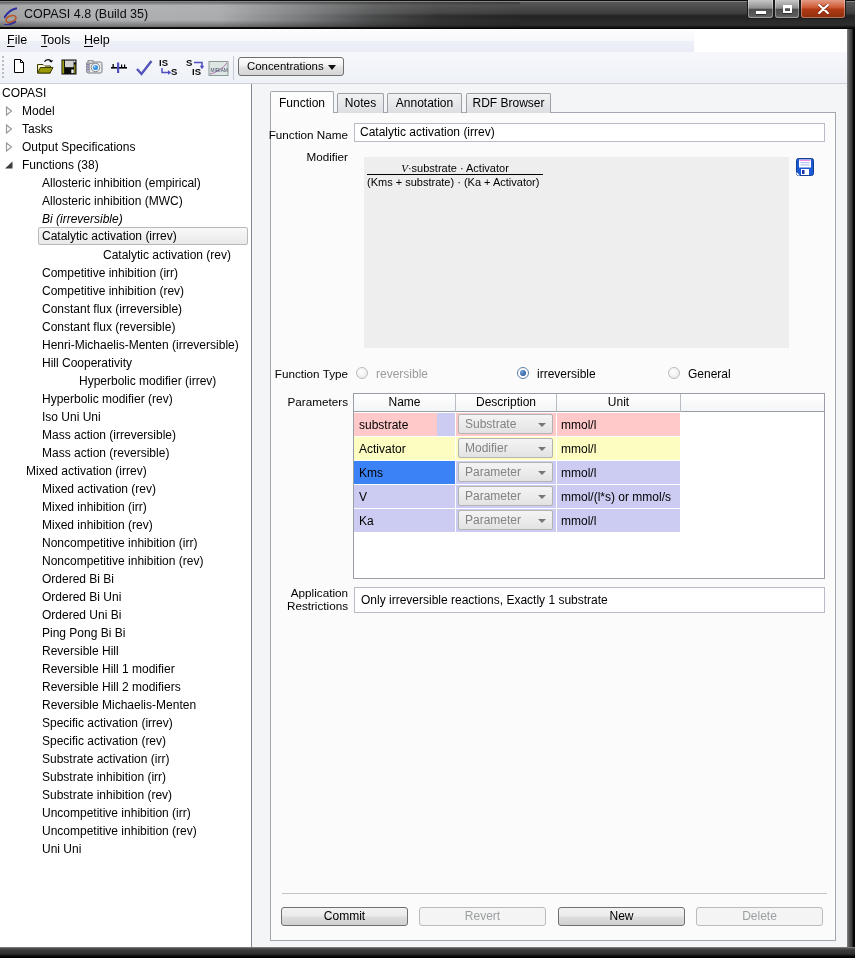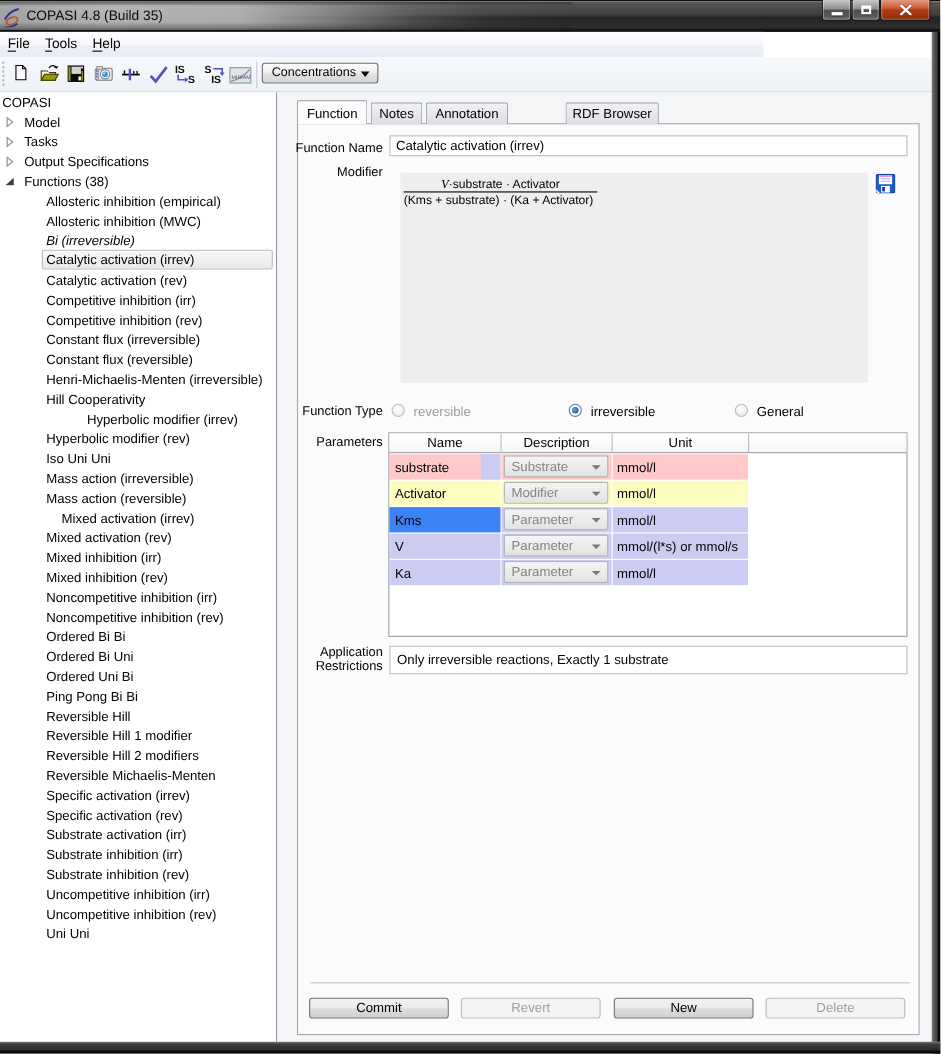--- a/index.html
+++ b/index.html
@@ -214,33 +214,33 @@
     </svg>
     <div class="trow" style="top:54px; left:22px;">Output Specifications</div>
     <svg class="abs" style="left:4px; top:77px;" width="10" height="9" viewBox="0 0 10 9">
       <path d="M8.5,0.5 V7.5 H1 z" fill="#3c3c3c"></path>
     </svg>
     <div class="trow" style="top:72px; left:22px;">Functions (38)</div>
     <div class="trow" style="top:90px; left:42px;">Allosteric inhibition (empirical)</div>
     <div class="trow" style="top:108px; left:42px;">Allosteric inhibition (MWC)</div>
     <div class="trow" style="top:126px; left:42px;font-style:italic;">Bi (irreversible)</div>
     <div class="trow" style="top:143px; left:38px; width:210px; border:1px solid #b9b9b9; border-radius:2px; background:linear-gradient(to bottom,#f8f8f8,#e9e9e9); line-height:16px; padding-left:3px;">Catalytic activation (irrev)</div>
-    <div class="trow" style="top:162px; left:42px;">Catalytic activation (rev)</div>
+    <div class="trow" style="top:162px; left:42px;text-align:center;">Catalytic activation (rev)</div>
     <div class="trow" style="top:180px; left:42px;">Competitive inhibition (irr)</div>
     <div class="trow" style="top:198px; left:42px;">Competitive inhibition (rev)</div>
     <div class="trow" style="top:216px; left:42px;">Constant flux (irreversible)</div>
     <div class="trow" style="top:234px; left:42px;">Constant flux (reversible)</div>
     <div class="trow" style="top:252px; left:42px;">Henri-Michaelis-Menten (irreversible)</div>
     <div class="trow" style="top:270px; left:42px;">Hill Cooperativity</div>
     <div class="trow" style="top:288px; left:42px;margin-left:37px;">Hyperbolic modifier (irrev)</div>
     <div class="trow" style="top:306px; left:42px;">Hyperbolic modifier (rev)</div>
     <div class="trow" style="top:324px; left:42px;">Iso Uni Uni</div>
     <div class="trow" style="top:342px; left:42px;">Mass action (irreversible)</div>
     <div class="trow" style="top:360px; left:42px;">Mass action (reversible)</div>
-    <div class="trow" style="top:378px; left:56px;">Mixed activation (irrev)</div>
+    <div class="trow" style="top:378px; left:26px;">Mixed activation (irrev)</div>
     <div class="trow" style="top:396px; left:42px;">Mixed activation (rev)</div>
     <div class="trow" style="top:414px; left:42px;">Mixed inhibition (irr)</div>
     <div class="trow" style="top:432px; left:42px;">Mixed inhibition (rev)</div>
     <div class="trow" style="top:450px; left:42px;">Noncompetitive inhibition (irr)</div>
     <div class="trow" style="top:468px; left:42px;">Noncompetitive inhibition (rev)</div>
     <div class="trow" style="top:486px; left:42px;">Ordered Bi Bi</div>
     <div class="trow" style="top:504px; left:42px;">Ordered Bi Uni</div>
     <div class="trow" style="top:522px; left:42px;">Ordered Uni Bi</div>
     <div class="trow" style="top:540px; left:42px;">Ping Pong Bi Bi</div>
     <div class="trow" style="top:558px; left:42px;">Reversible Hill</div>
@@ -254,21 +254,21 @@
     <div class="trow" style="top:702px; left:42px;">Substrate inhibition (rev)</div>
     <div class="trow" style="top:720px; left:42px;">Uncompetitive inhibition (irr)</div>
     <div class="trow" style="top:738px; left:42px;">Uncompetitive inhibition (rev)</div>
     <div class="trow" style="top:756px; left:42px;">Uni Uni</div>
   </div>
 
 <div class="abs" id="pane"></div>
 <div class="abs tab tab-active" style="left:270px; top:91px; width:64px; height:22px; line-height:22px;">Function</div>
 <div class="abs tab tab-in" style="left:337px; top:93px; width:47px; height:20px; line-height:19px;">Notes</div>
 <div class="abs tab tab-in" style="left:387px; top:93px; width:75px; height:20px; line-height:19px;">Annotation</div>
-<div class="abs tab tab-in" style="left:466px; top:93px; width:85px; height:20px; line-height:19px;margin-left:48px;">RDF Browser</div>
+<div class="abs tab tab-in" style="left:466px; top:93px; width:85px; height:20px; line-height:19px;">RDF Browser</div>
 
 <div class="abs flabel" style="left:248px; top:128px; width:100px;">Function Name</div>
 <div class="abs tinput" style="left:354px; top:123px; width:471px; height:19px; line-height:17px; padding-left:5px;">Catalytic activation (irrev)</div>
 
 <div class="abs flabel" style="left:248px; top:150px; width:100px;">Modifier</div>
 <div class="abs" id="formulabox">
   <div style="position:absolute; left:3px; top:5px; width:176px; text-align:center; font-size:11px;"><i style="font-family:'Liberation Serif',serif;">V</i>·substrate · Activator</div>
   <div style="position:absolute; left:3px; top:17px; width:176px; height:1px; background:#000;"></div>
   <div style="position:absolute; left:3px; top:19px; font-size:11px; white-space:nowrap;">(Kms + substrate) · (Ka + Activator)</div>
 </div>

